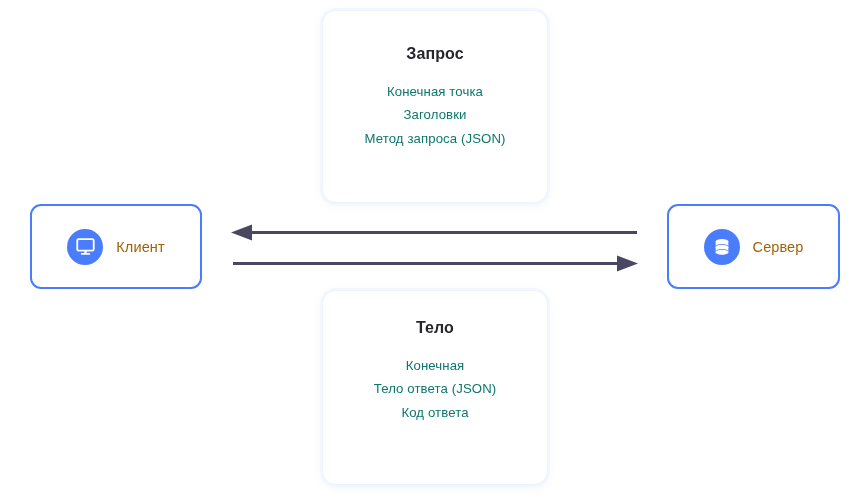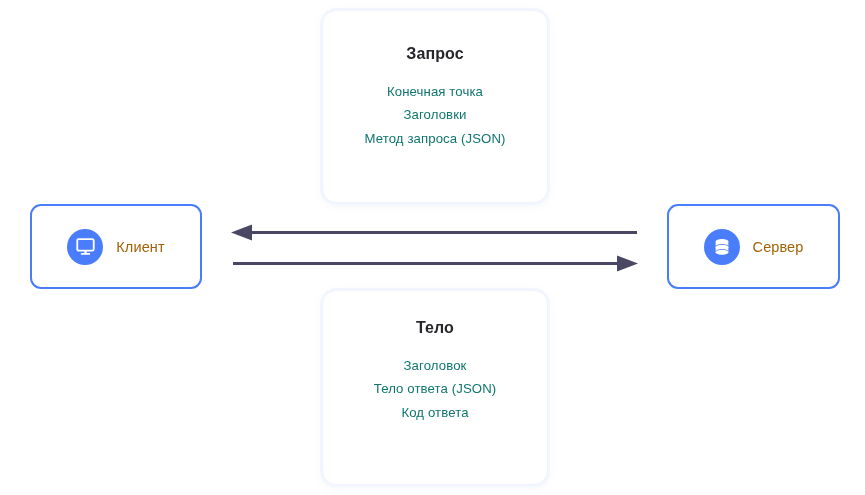--- a/index.html
+++ b/index.html
@@ -111,21 +111,21 @@
     <div class="card-lines">
       <span class="card-line">Конечная точка</span>
       <span class="card-line">Заголовки</span>
       <span class="card-line">Метод запроса (JSON)</span>
     </div>
   </div>
 
   <div class="msg-card" id="response-card">
     <div class="card-title">Тело</div>
     <div class="card-lines">
-      <span class="card-line">Заголовок</span>
+      <span class="card-line">Конечная</span>
       <span class="card-line">Тело ответа (JSON)</span>
       <span class="card-line">Код ответа</span>
     </div>
   </div>
 
   <div class="node-box" id="client-box">
     <div class="node-inner">
       <span class="node-icon">
         <svg width="21" height="21" viewBox="0 0 24 24" aria-hidden="true">
           <rect x="2.6" y="3.6" width="18.8" height="13.2" rx="1.8" fill="none" stroke="#ffffff" stroke-width="2.1"></rect>

